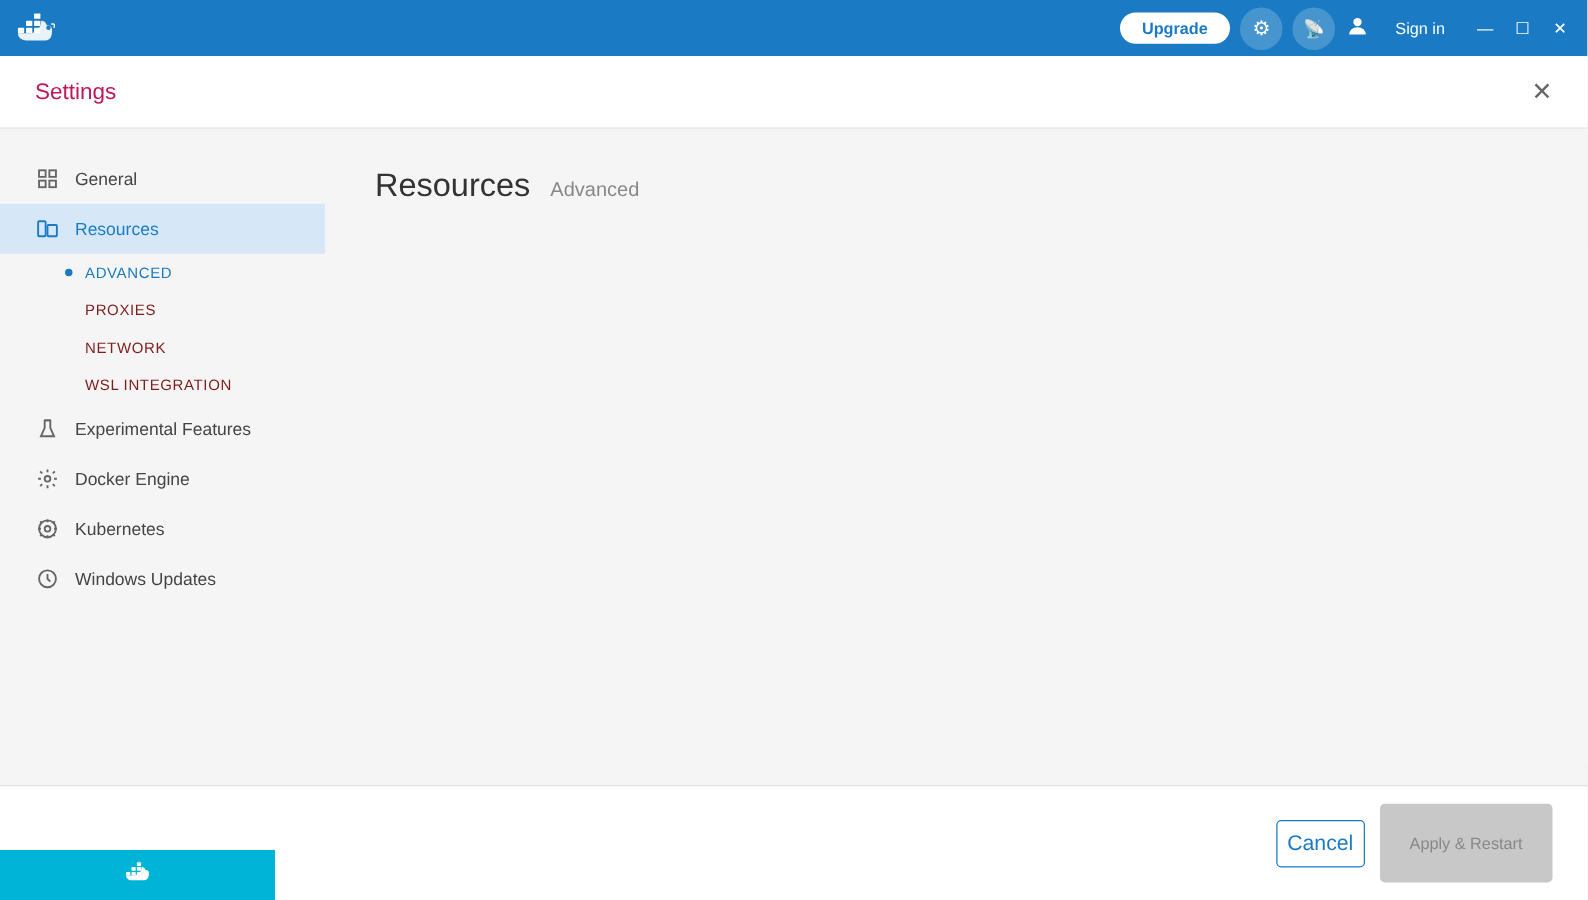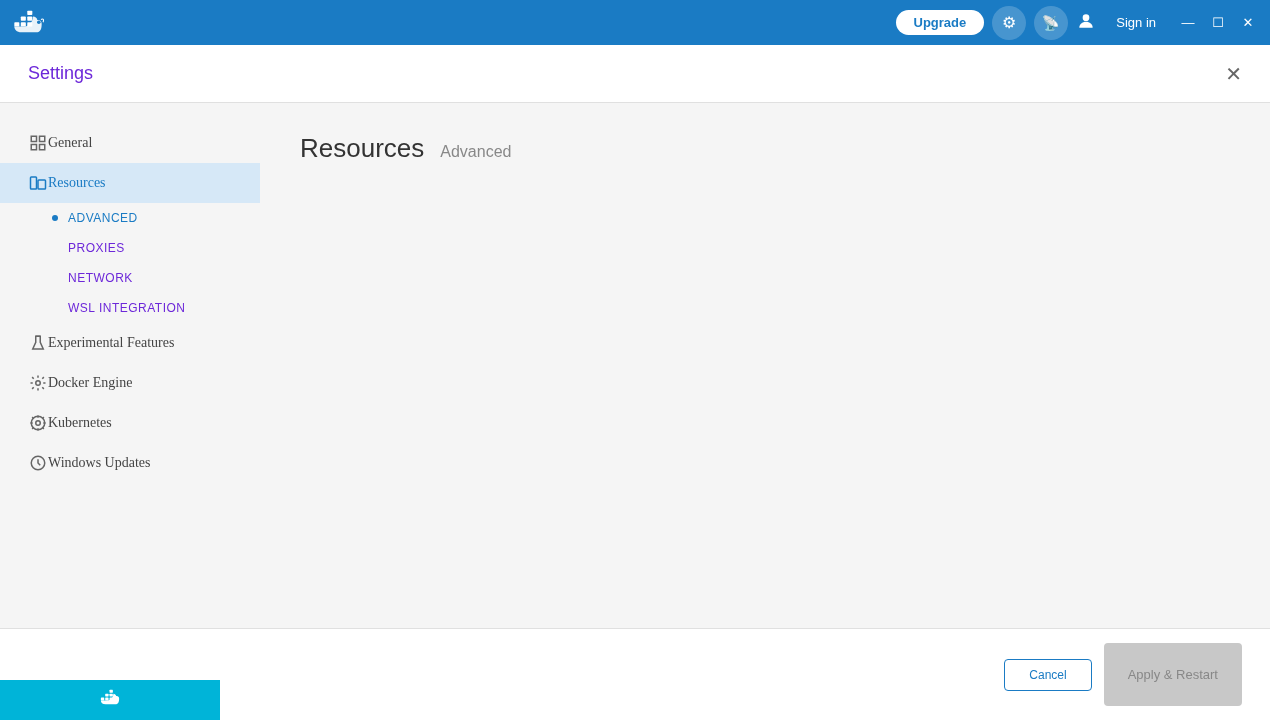--- a/index.html
+++ b/index.html
@@ -102,21 +102,21 @@
       background: white;
       padding: 18px 28px;
       display: flex;
       align-items: center;
       justify-content: space-between;
       border-bottom: 1px solid #e0e0e0;
     }
     .settings-title {
       font-size: 18px;
       font-weight: 400;
-      color: #6d28d9;
+      color: #be185d;
     }
     .settings-close {
       background: none;
       border: none;
       font-size: 20px;
       cursor: pointer;
       color: #666;
       line-height: 1;
     }
 
@@ -130,26 +130,26 @@
     
     .sidebar {
       width: 260px;
       background: #f5f5f5;
       padding: 20px 0;
       flex-shrink: 0;
     }
     .sidebar-item {
       display: flex;
       align-items: center;
+      gap: 12px;
       padding: 10px 28px;
       cursor: pointer;
       color: #444;
       font-size: 14px;
       font-weight: 400;
-      font-family: Liberation Serif, serif;
     }
     .sidebar-item.active {
       background: #d6e8f7;
       color: #1a7bc4;
       font-weight: 500;
     }
     .sidebar-icon {
       width: 20px;
       height: 20px;
       display: flex;
@@ -162,21 +162,21 @@
       color: #1a7bc4;
     }
     .sidebar-sub {
       padding-left: 0;
     }
     .sidebar-sub-item {
       display: flex;
       align-items: center;
       padding: 8px 28px 8px 52px;
       cursor: pointer;
-      color: #6d28d9;
+      color: #7f1d1d;
       font-size: 12px;
       font-weight: 500;
       letter-spacing: 0.5px;
       text-transform: uppercase;
     }
     .sidebar-sub-item.active {
       color: #1a7bc4;
     }
     .sidebar-sub-item .dot {
       width: 6px;
@@ -234,23 +234,23 @@
       padding: 14px 28px;
       display: flex;
       align-items: center;
       justify-content: flex-end;
       gap: 12px;
     }
     .cancel-btn {
       background: white;
       border: 1.5px solid #1a7bc4;
       color: #1a7bc4;
-      padding: 8px 24px;
+      padding: 8px 8px;
       border-radius: 4px;
-      font-size: 12px;
+      font-size: 17px;
       cursor: pointer;
       font-weight: 500;
     }
     .apply-btn {
       background: #c8c8c8;
       border: none;
       color: #888;
       padding: 24px 24px;
       border-radius: 4px;
       font-size: 13px;

